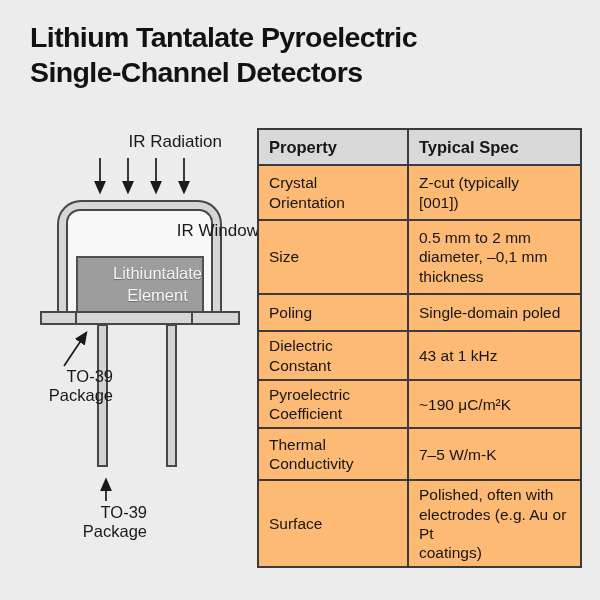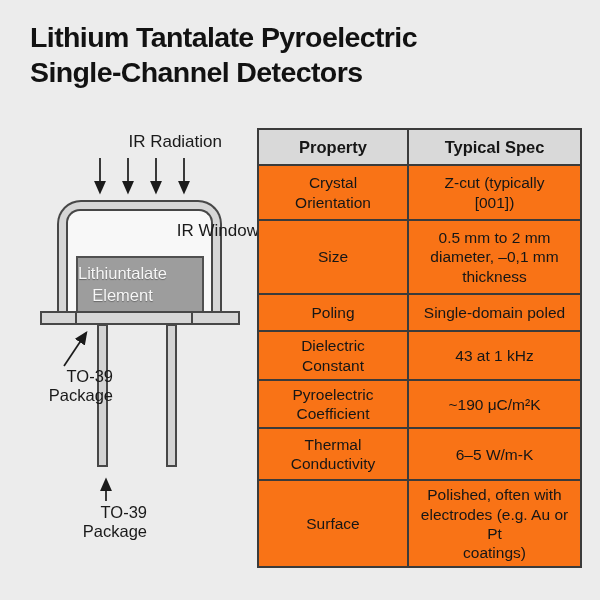--- a/index.html
+++ b/index.html
@@ -57,21 +57,21 @@
   }
   .element-box {
     position: absolute;
     left: 76px; top: 256px;
     width: 128px; height: 57px;
     box-sizing: border-box;
     background: #9d9d9d;
     border: 2px solid #505050;
     display: flex;
     align-items: center;
-    justify-content: flex-start;
+    justify-content: flex-end;
     text-align: center;
     color: #f7f7f7;
     font-size: 16.5px;
     line-height: 1.3;
     text-shadow: 0 1px 1px rgba(0,0,0,0.35);
     white-space: pre-line;
   }
   .flange {
     position: absolute;
     left: 40px; top: 311px;
@@ -99,35 +99,35 @@
   .spec-table-wrap { position: absolute; left: 257px; top: 128px; }
   table.spec {
     border-collapse: collapse;
     table-layout: fixed;
     width: 323px;
     background: #f2f2f2;
   }
   table.spec th, table.spec td {
     border: 2px solid #3b3b3b;
     padding: 4px 10px;
-    text-align: center;
+    text-align: left;
     vertical-align: middle;
     white-space: pre-line;
   }
   table.spec th {
     background: #d9d9d9;
     font-size: 16.5px;
     font-weight: bold;
     height: 30px;
     padding-top: 2px; padding-bottom: 2px;
   }
   table.spec td {
     font-size: 15.5px;
     line-height: 1.24;
-    background: #f97316;
+    background: #fdba74;
   }
   td.sm { font-size: 13px; line-height: 1.3; }
   td.md { font-size: 14px; }
 </style>
 </head>
 <body>
 
 <div class="stage">
 
   <div class="page-title">
@@ -208,21 +208,21 @@
         <td>43 at 1 kHz</td>
       </tr>
       <tr style="height:48px">
         <td>Pyroelectric
 Coefficient</td>
         <td>~190 μC/m²K</td>
       </tr>
       <tr style="height:52px">
         <td>Thermal
 Conductivity</td>
-        <td>6–5 W/m-K</td>
+        <td>7–5 W/m-K</td>
       </tr>
       <tr style="height:63px">
         <td>Surface</td>
         <td class="sm">Polished, often with
 electrodes (e.g. Au or Pt
 coatings)</td>
       </tr>
 
     </tbody>
       </table>

